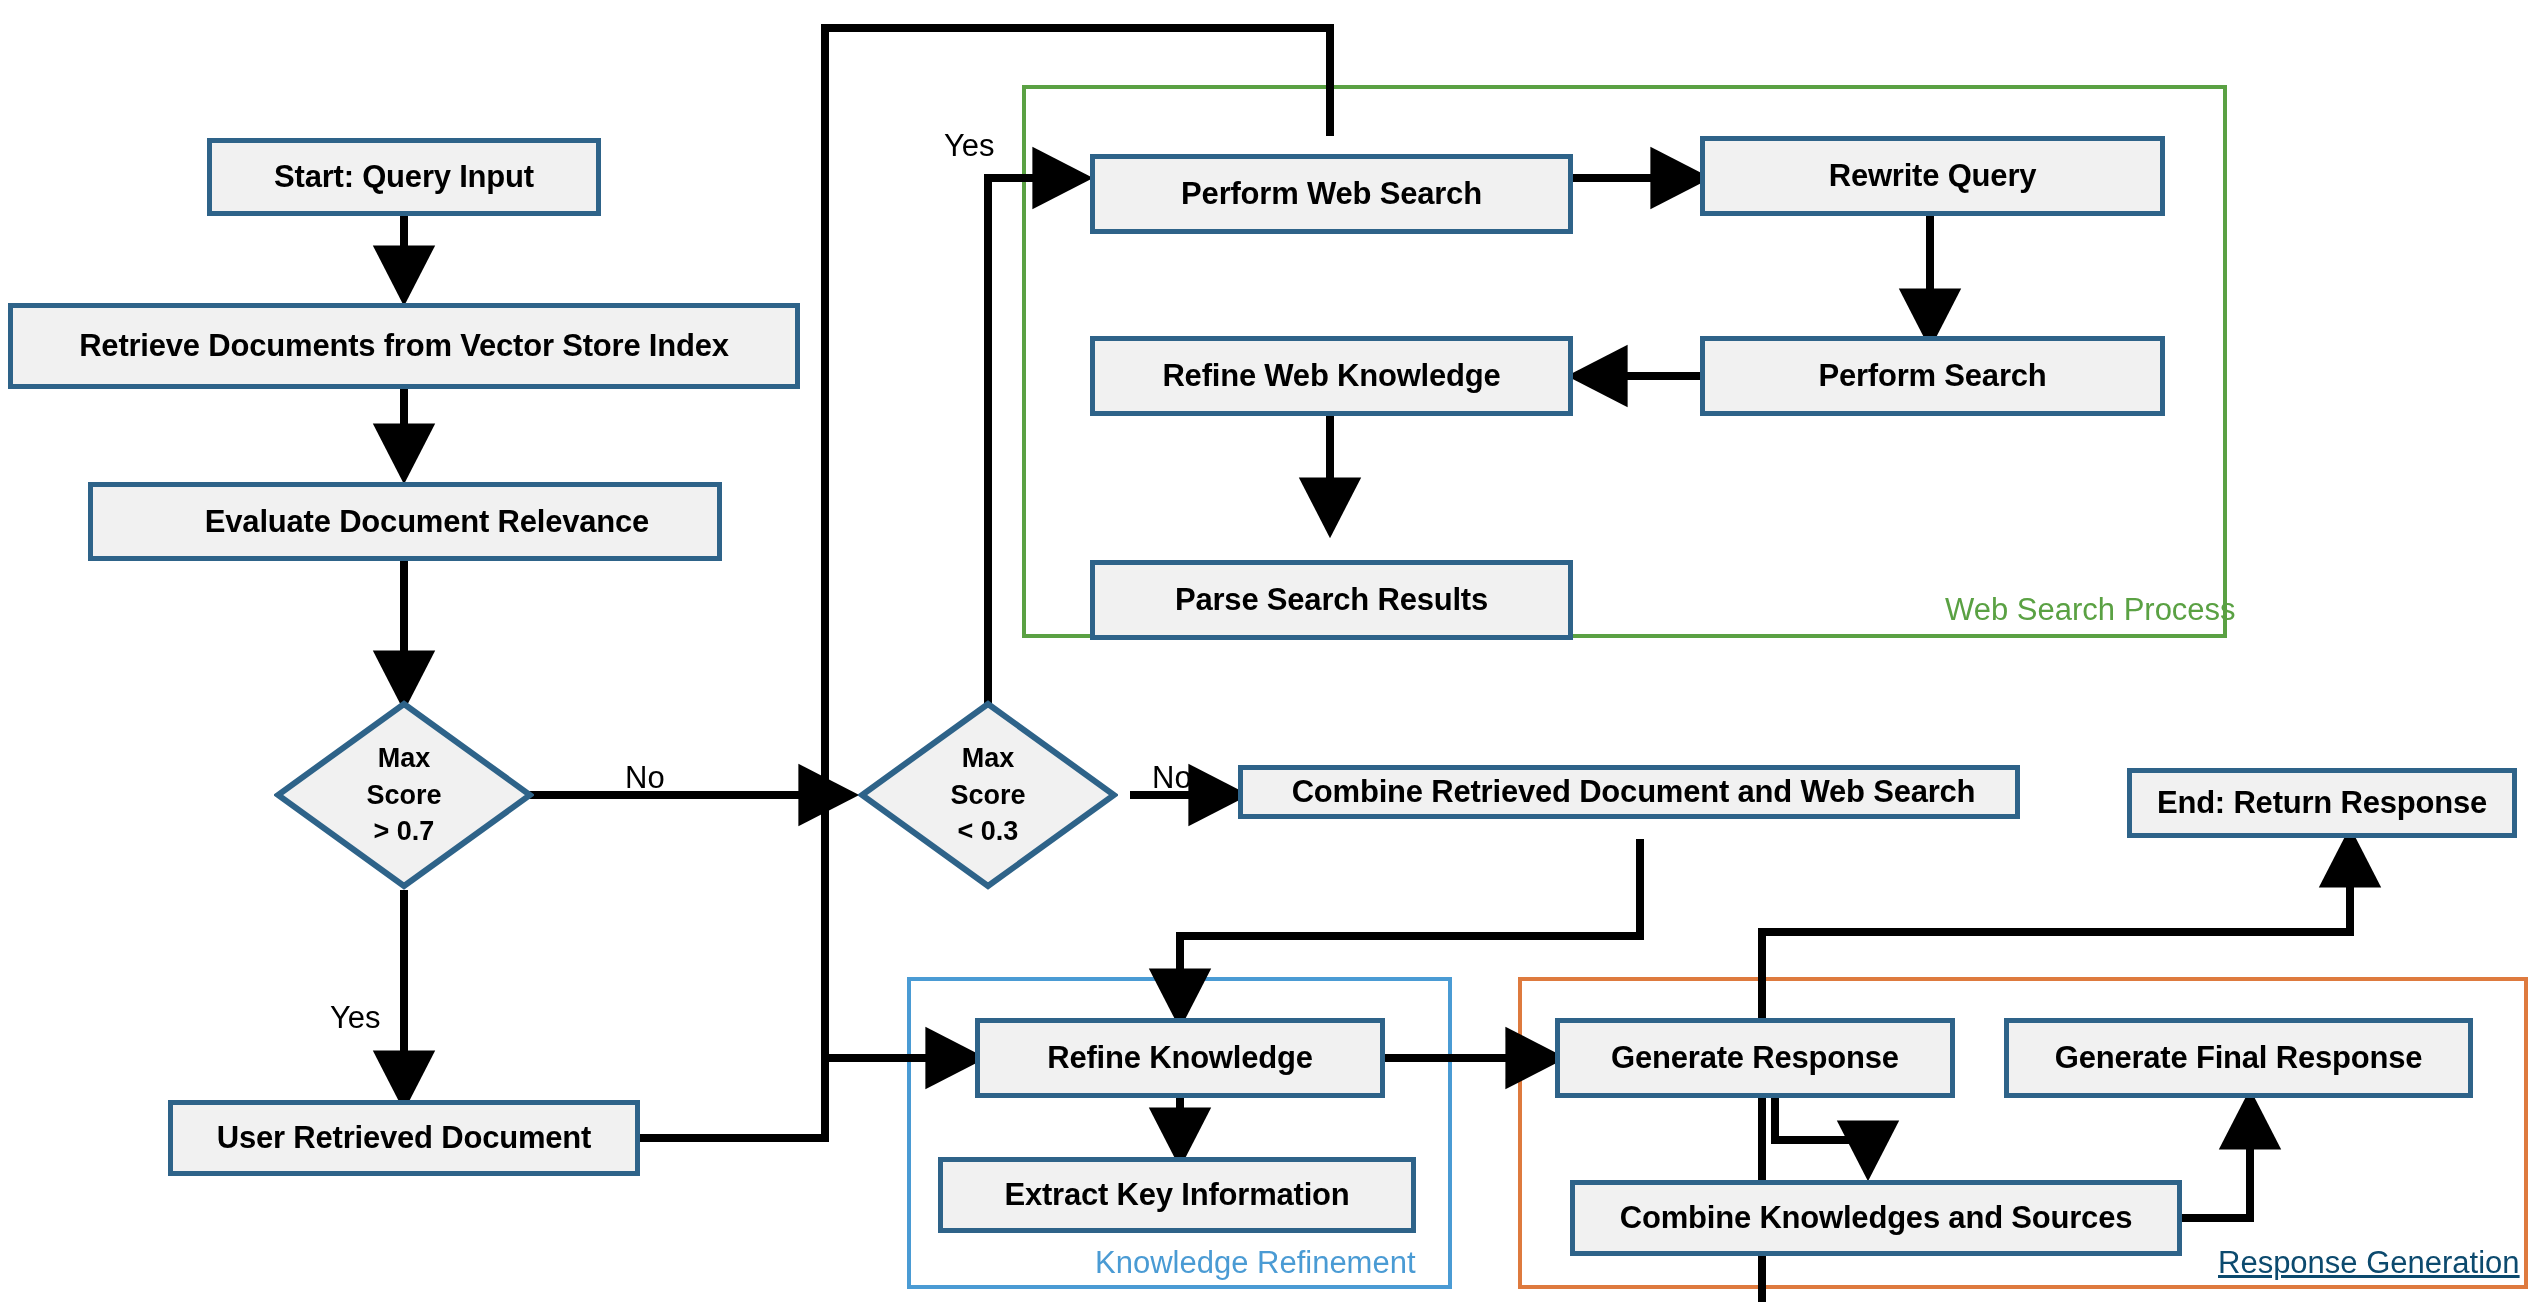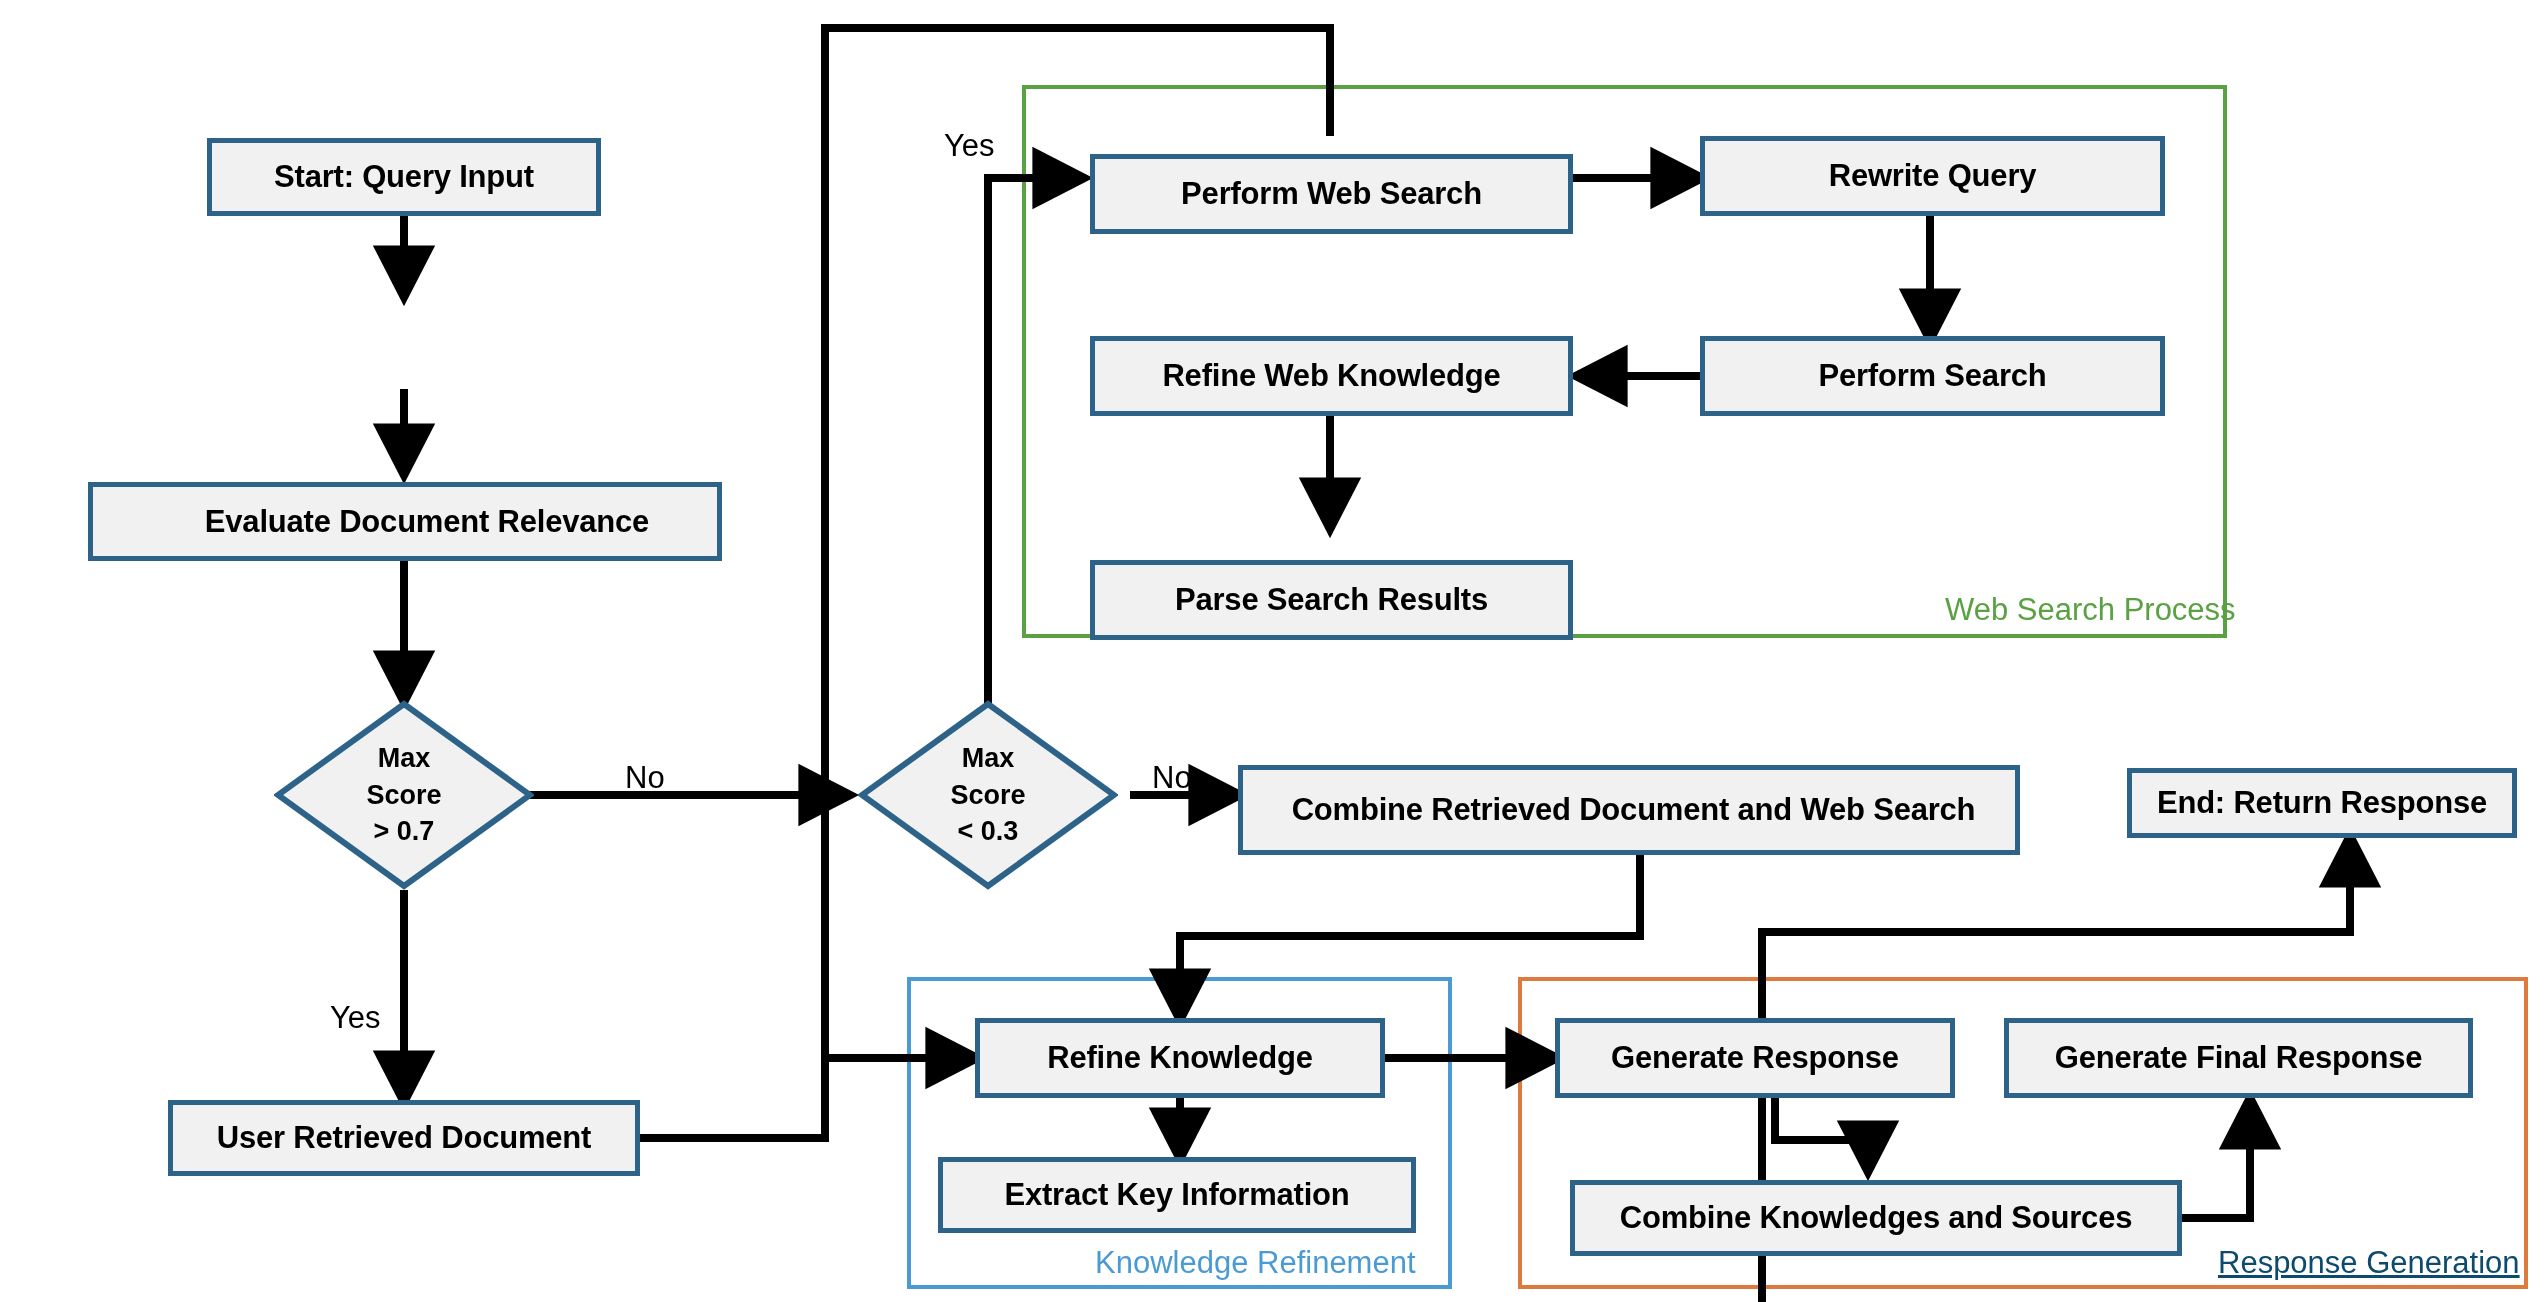--- a/index.html
+++ b/index.html
@@ -138,20 +138,21 @@
       <path d="M1775,1098 L1775,1140 L1868,1140 L1868,1170" marker-end="url(#ah)"></path>
 
       <path d="M2182,1218 L2250,1218 L2250,1100" marker-end="url(#ah)"></path>
 
       <path d="M1762,1302 L1762,932 L2350,932 L2350,838" marker-end="url(#ah)"></path>
     </g>
   </svg>
 
   <div class="node" style="left:207px; top:138px; width:394px; height:78px;">Start: Query Input</div>
 
+  <div class="node" style="left:8px; top:303px; width:792px; height:86px;">Retrieve Documents from Vector Store Index</div>
 
   <div class="node" style="left:88px; top:482px; width:634px; height:79px;padding-left:44px;">Evaluate Document Relevance</div>
 
   <div class="diamond-wrap" style="left:274px; top:700px; width:260px; height:190px;">
     <svg class="diamond-shape" viewBox="0 0 260 190" preserveAspectRatio="none">
       <polygon points="130,4 256,95 130,186 4,95" fill="#f1f1f1" stroke="#2e6389" stroke-width="6"></polygon>
     </svg>
     <div class="diamond-label">Max
 Score
 &gt; 0.7</div>
@@ -171,21 +172,21 @@
   <div class="node" style="left:1090px; top:136px; width:483px; height:80px;margin-top:18px;">Perform Web Search</div>
 
   <div class="node" style="left:1700px; top:136px; width:465px; height:80px;">Rewrite Query</div>
 
   <div class="node" style="left:1700px; top:336px; width:465px; height:80px;">Perform Search</div>
 
   <div class="node" style="left:1090px; top:336px; width:483px; height:80px;">Refine Web Knowledge</div>
 
   <div class="node" style="left:1090px; top:527px; width:483px; height:80px;margin-top:33px;">Parse Search Results</div>
 
-  <div class="node" style="left:1238px; top:765px; width:782px; height:90px;padding-left:9px;">Combine Retrieved Document and Web Search</div>
+  <div class="node" style="left:1238px; top:765px; width:782px; height:54px;padding-left:9px;">Combine Retrieved Document and Web Search</div>
 
   <div class="node" style="left:2127px; top:768px; width:390px; height:70px;">End: Return Response</div>
 
   <div class="node" style="left:975px; top:1018px; width:410px; height:80px;">Refine Knowledge</div>
 
   <div class="node" style="left:938px; top:1157px; width:478px; height:76px;">Extract Key Information</div>
 
   <div class="node" style="left:1555px; top:1018px; width:400px; height:80px;">Generate Response</div>
 
   <div class="node" style="left:2004px; top:1018px; width:469px; height:80px;">Generate Final Response</div>

